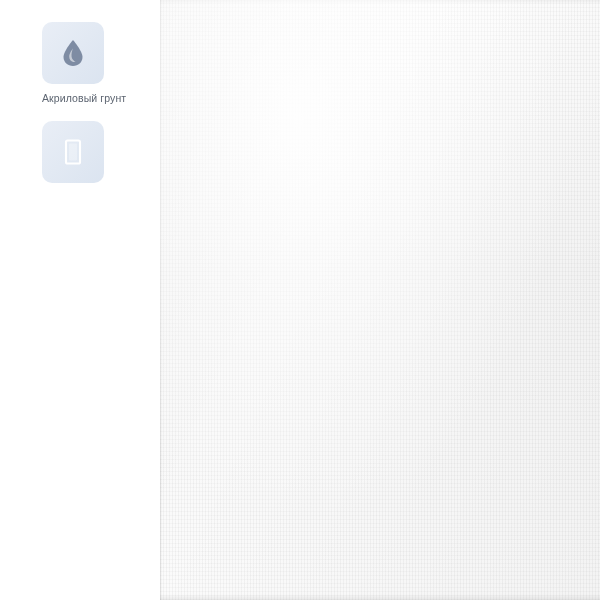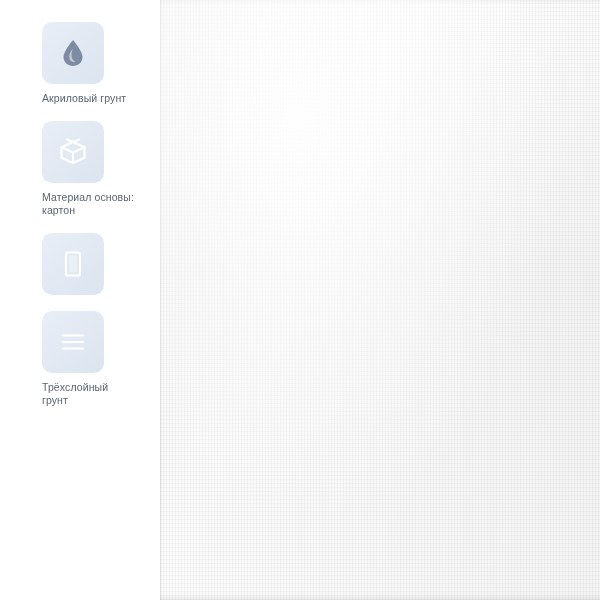--- a/index.html
+++ b/index.html
@@ -130,57 +130,30 @@
     <div class="feature">
       <div class="feature-icon">
         <svg width="34" height="34" viewBox="0 0 34 34">
           <path d="M17 4 C17 4 7.5 15 7.5 21 C7.5 26.2 11.8 30 17 30 C22.2 30 26.5 26.2 26.5 21 C26.5 15 17 4 17 4 Z" fill="#7e8ca3"></path>
           <path d="M13.2 20.5 C13.2 17.5 16 13.6 17 12.2 C16.2 14.4 15.2 17.6 15.6 20.8 C15.9 23.2 17.6 25 19.6 25.6 C18.9 25.9 18 26 17.2 25.9 C14.9 25.6 13.2 23.3 13.2 20.5 Z" fill="#ffffff" opacity="0.55"></path>
         </svg>
       </div>
       <div class="feature-label">Акриловый грунт</div>
     </div>
 
-    <div class="feature">
-      <div class="feature-icon">
-        <svg width="36" height="36" viewBox="0 0 36 36">
-          <g fill="none" stroke="#ffffff" stroke-width="2.1" stroke-linejoin="round" stroke-linecap="round">
-            <path d="M18 18.5 L6.5 13.2 L18 8 L29.5 13.2 Z"></path>
-            <path d="M6.5 13.2 L6.5 23.8 L18 29 L18 18.5"></path>
-            <path d="M29.5 13.2 L29.5 23.8 L18 29"></path>
-            <path d="M12 5.5 L18 8 L24 5.5"></path>
-          </g>
-        </svg>
-      </div>
-      <div class="feature-label">Материал основы:
-картон</div>
-    </div>
 
     <div class="feature">
       <div class="feature-icon">
         <svg width="34" height="34" viewBox="0 0 34 34">
           <rect x="10" y="5.5" width="14" height="23" rx="1.6" fill="none" stroke="#ffffff" stroke-width="2.1"></rect>
           <rect x="13" y="8.6" width="8" height="16.8" rx="0.8" fill="#ffffff" opacity="0.32"></rect>
         </svg>
       </div>
     </div>
 
-    <div class="feature">
-      <div class="feature-icon">
-        <svg width="36" height="34" viewBox="0 0 36 34">
-          <g stroke="#ffffff" stroke-width="2.1" stroke-linecap="round">
-            <line x1="8" y1="10.5" x2="28" y2="10.5"></line>
-            <line x1="8" y1="17" x2="28" y2="17"></line>
-            <line x1="8" y1="23.5" x2="28" y2="23.5"></line>
-          </g>
-        </svg>
-      </div>
-      <div class="feature-label">Трёхслойный
-грунт</div>
-    </div>
 
 
   </div>
 
   <div id="product-image">
     <div class="canvas-edge-left"></div>
     <div class="canvas-edge-top"></div>
     <div class="canvas-edge-bottom"></div>
   </div>
 

